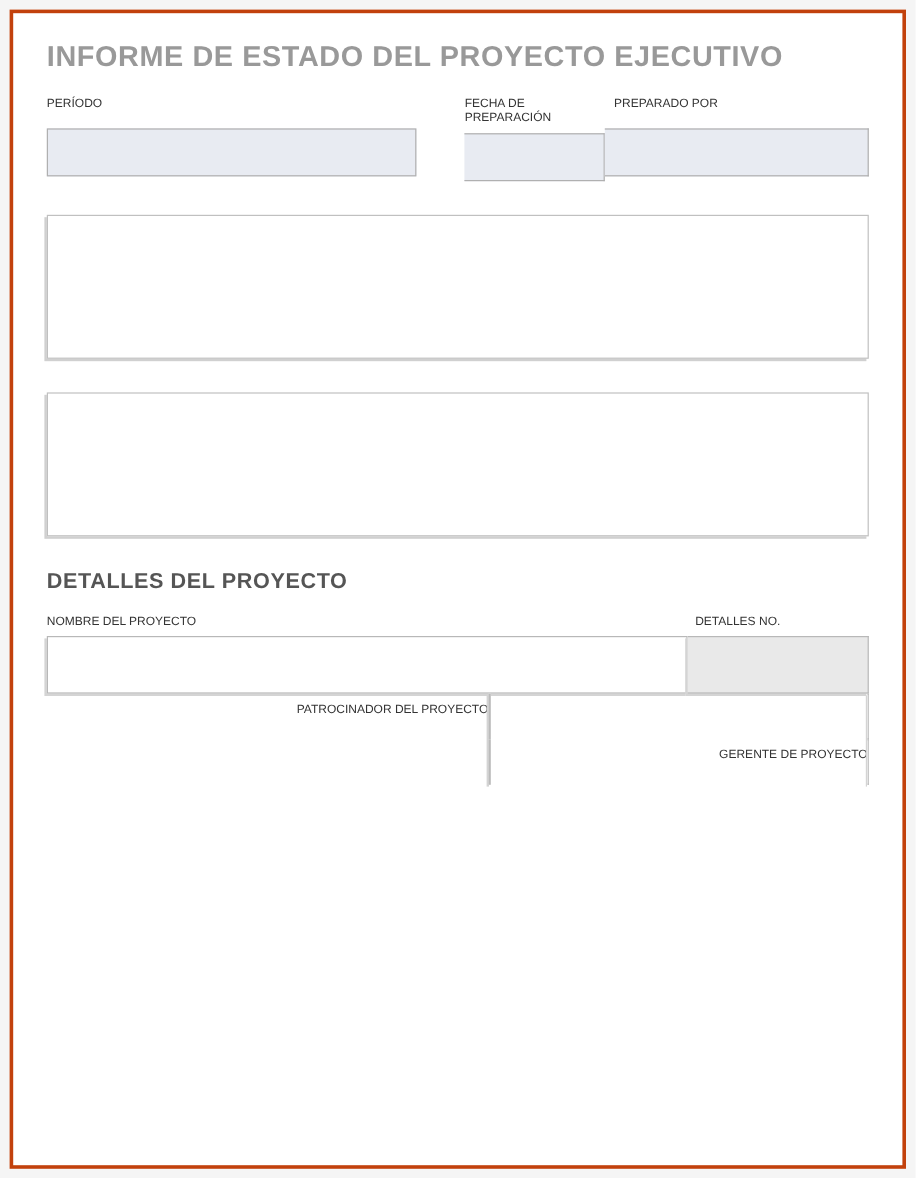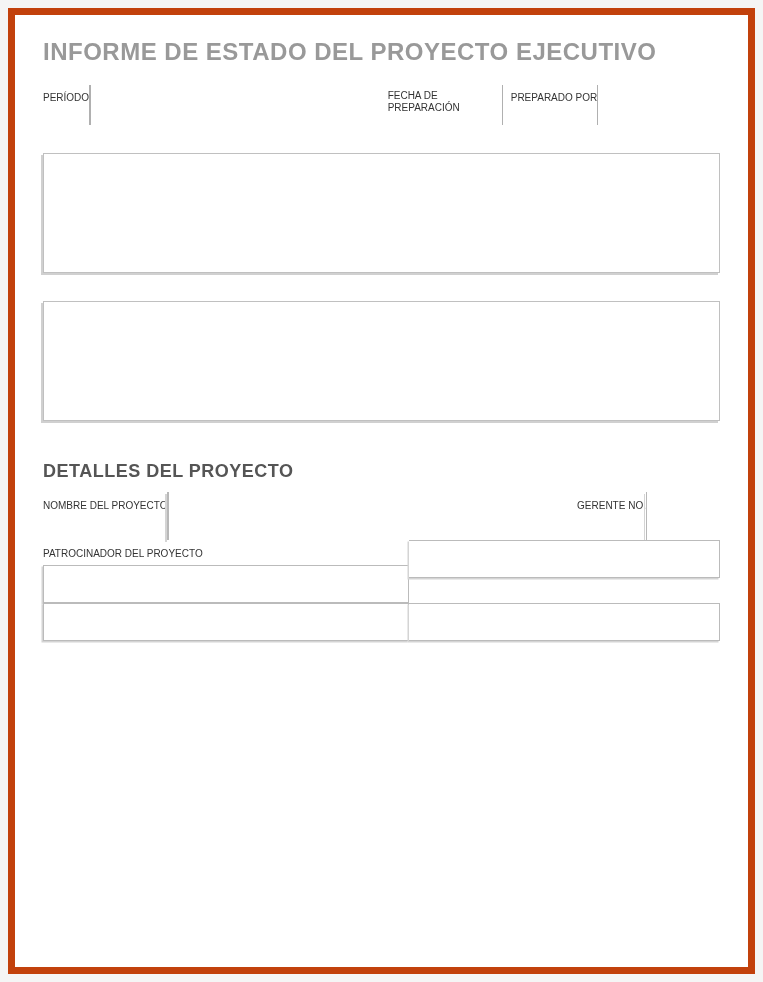--- a/index.html
+++ b/index.html
@@ -8,21 +8,21 @@
       box-sizing: border-box;
     }
     body {
       font-family: 'Segoe UI', Arial, sans-serif;
       background: #f5f5f5;
       padding: 8px;
       width: 763px;
     }
     .page {
       background: #fff;
-      border: 7px solid #c2410c;
+      border: 3px solid #c2410c;
       padding: 22px 28px;
       min-height: 966px;
     }
     .title {
       font-size: 24px;
       font-weight: bold;
       color: #999;
       letter-spacing: 0.5px;
       line-height: 1.25;
       margin-bottom: 18px;
@@ -36,77 +36,78 @@
       background: #fff;
     }
     .large-box {
       height: 120px;
       margin-top: 28px;
     }
     .section-title {
       font-size: 18px;
       color: #555;
       letter-spacing: 0.5px;
-      margin-top: 40px;
+      margin-top: 27px;
       margin-bottom: 10px;
     }
     .input-shadow {
       border: 1px solid #b8b8b8;
       box-shadow: -2px 2px 0 #d4d4d4;
       height: 48px;
       background: #fff;
     }
     .input-shadow.gray {
       background: #e9e9e9;
     }
     .details-row {
       display: flex;
       margin-bottom: 0;
     }
     .details-field {
       display: flex;
-      flex-direction: column;
+      flex-direction: row;
+      justify-content: flex-end;
     }
     .details-label {
       font-size: 10px;
       color: #333;
       padding: 8px 0 6px 0;
     }
     .details-input {
       border: 1px solid #bbb;
       box-shadow: -1.5px 1.5px 0 #d4d4d4;
       height: 38px;
       background: #fff;
     }
     .top-row {
       display: flex;
     }
     .top-col {
       display: flex;
-      align-items: center;
+      flex-direction: column;
     }
     .top-label {
       font-size: 10px;
       color: #333;
       padding-bottom: 6px;
       min-height: 26px;
       display: flex;
       align-items: flex-start;
     }
     .top-input {
       border: 1px solid #b0b0b0;
       background: #e8ebf2;
       height: 40px;
     }
     .project-details-row1 {
       display: flex;
     }
     .pd-col {
       display: flex;
-      flex-direction: row;
+      flex-direction: column;
     }
   </style>
 </head>
 <body>
 
 <div class="page">
 
   <h1 class="title">INFORME DE ESTADO DEL PROYECTO EJECUTIVO</h1>
 
   <div class="top-row">
@@ -129,37 +130,38 @@
   <div class="shadow-box large-box"></div>
 
   <h2 class="section-title">DETALLES DEL PROYECTO</h2>
 
   <div class="project-details-row1">
     <div class="pd-col" style="flex: 0 0 78%;">
       <div class="details-label">NOMBRE DEL PROYECTO</div>
       <div class="input-shadow"></div>
     </div>
     <div class="pd-col" style="flex: 1;">
-      <div class="details-label" style="padding-left:6px;">GERENTE NO.</div>
+      <div class="details-label" style="padding-left:6px;">DETALLES NO.</div>
       <div class="input-shadow gray" style="border-left:none;"></div>
     </div>
   </div>
 
   <div class="details-row">
     <div class="details-field" style="flex: 0 0 54%;">
       <div class="details-label">PATROCINADOR DEL PROYECTO</div>
       <div class="details-input"></div>
     </div>
     <div class="details-field" style="flex: 1;">
       <div class="details-input" style="border-left:none;"></div>
     </div>
   </div>
 
   <div class="details-row">
     <div class="details-field" style="flex: 0 0 54%;">
       <div class="details-input"></div>
     </div>
     <div class="details-field" style="flex: 1;">
+      <div class="details-label" style="padding-left:6px;">GERENTE DE PROYECTO</div>
       <div class="details-input" style="border-left:none;"></div>
     </div>
   </div>
 
 </div>
 
 </body></html>

